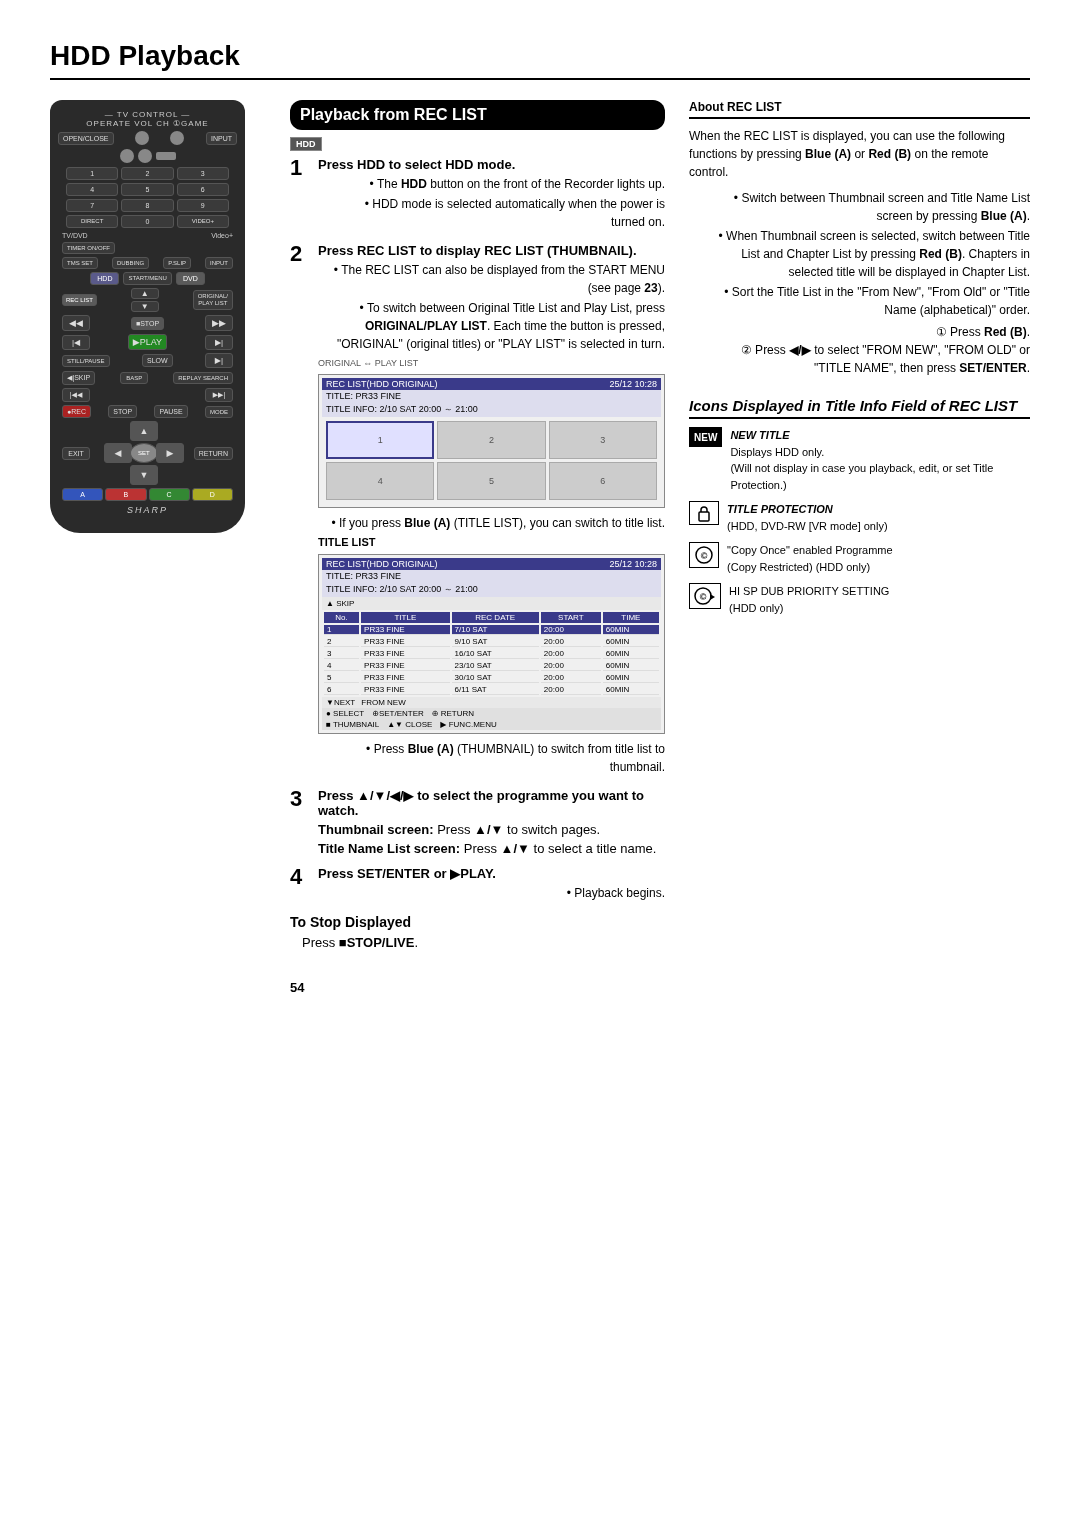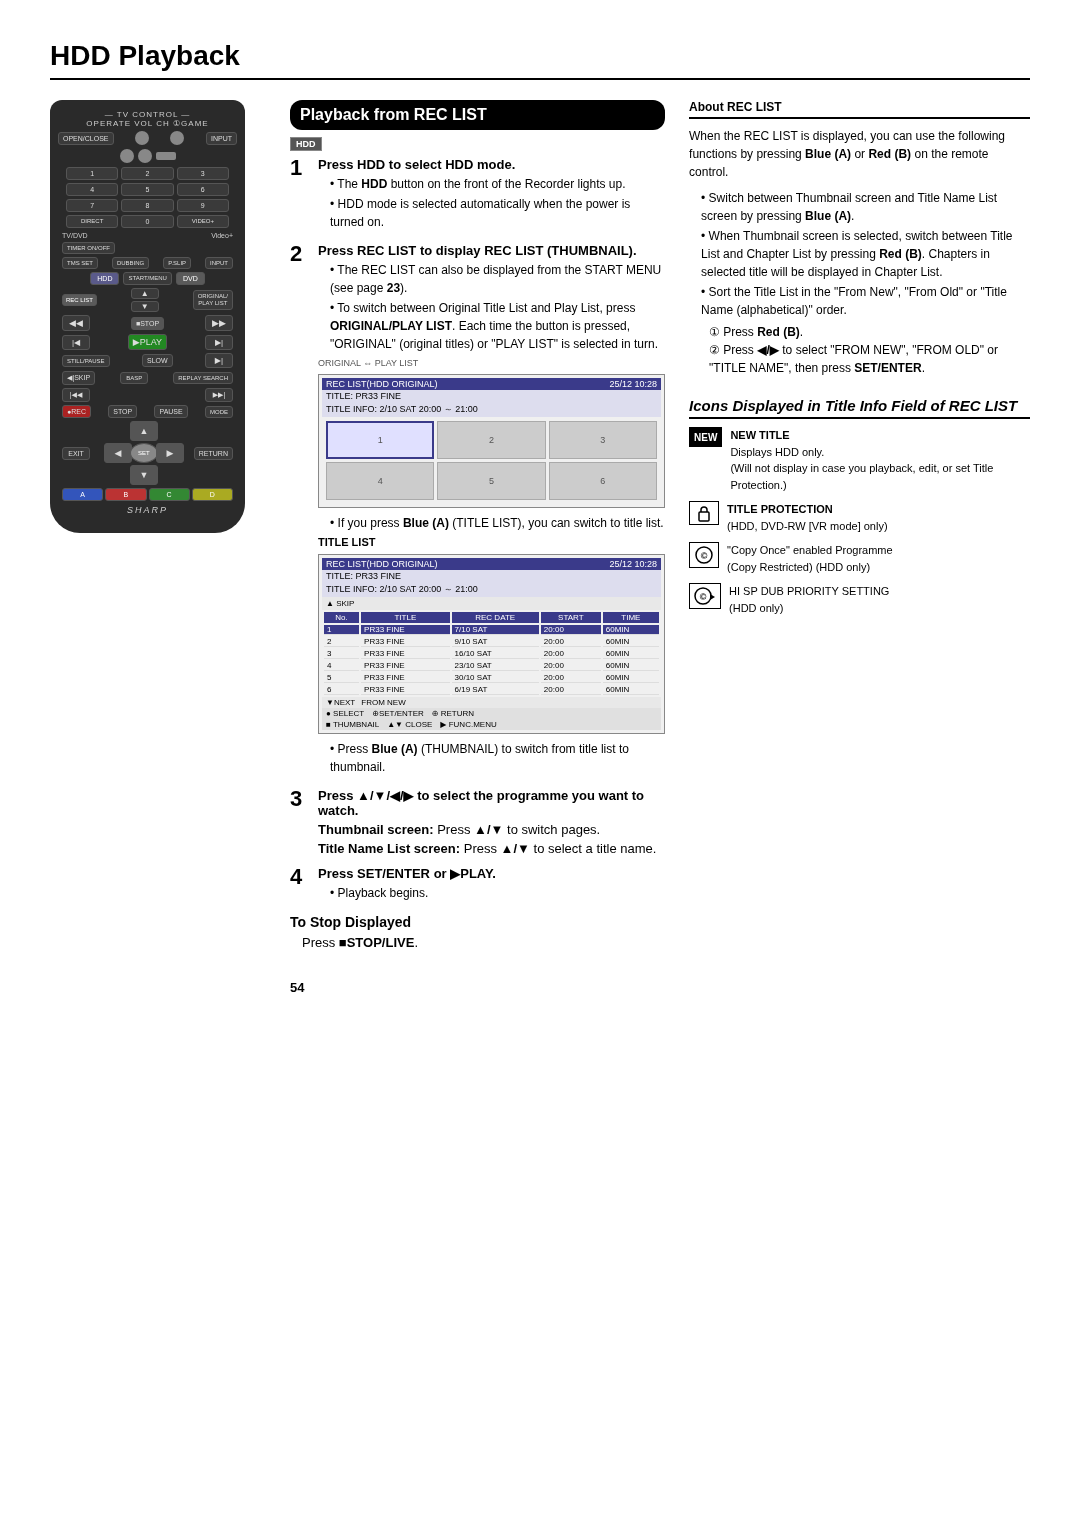--- a/index.html
+++ b/index.html
@@ -183,20 +183,21 @@
     }
     .step-title {
       font-weight: bold;
       font-size: 13px;
       margin-bottom: 3px;
     }
     .step-title b { font-weight: bold; }
     .bullet-list {
       list-style: none;
       padding-left: 12px;
+      text-align: right;
     }
     .bullet-list li::before {
       content: "• ";
     }
     .bullet-list li {
       margin-bottom: 2px;
       font-size: 12px;
       line-height: 1.5;
     }
 
@@ -310,21 +311,21 @@
     .icon-badge.new-badge {
       background: #000;
       color: #fff;
       font-size: 10px;
       font-weight: bold;
     }
     .icon-desc {
       font-size: 11px;
       line-height: 1.5;
     }
-    .icon-desc b { font-weight: bold; }
+    .icon-desc b { font-weight: bold; font-style: italic; }
 
     
     .content-layout {
       display: flex;
       gap: 24px;
     }
     .content-left {
       flex: 1.1;
     }
     .content-right {
@@ -565,21 +566,21 @@
                   <tr>
                     <td>5</td>
                     <td>PR33 FINE</td>
                     <td>30/10 SAT</td>
                     <td>20:00</td>
                     <td>60MIN</td>
                   </tr>
                   <tr>
                     <td>6</td>
                     <td>PR33 FINE</td>
-                    <td>6/19 SAT</td>
+                    <td>6/11 SAT</td>
                     <td>20:00</td>
                     <td>60MIN</td>
                   </tr>
                 </tbody>
               </table>
               <div style="display:flex;gap:6px;padding:1px 4px;font-size:8px;background:#e8e8e8">
                 <span>▼NEXT</span>
                 <span>FROM NEW</span>
               </div>
               <div class="screen-footer">

